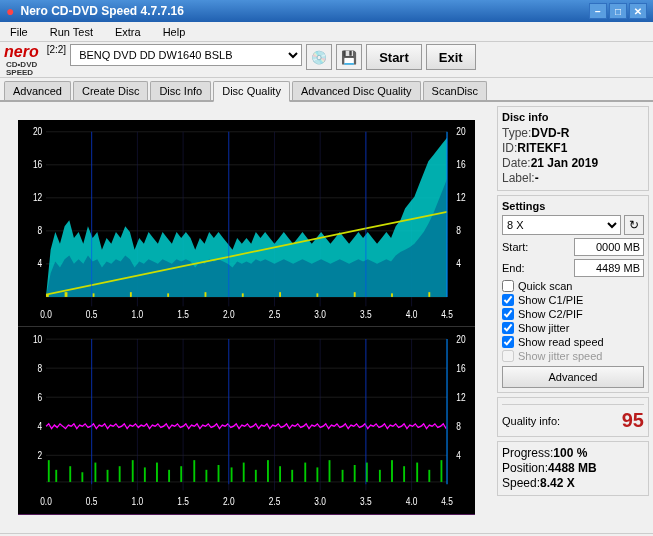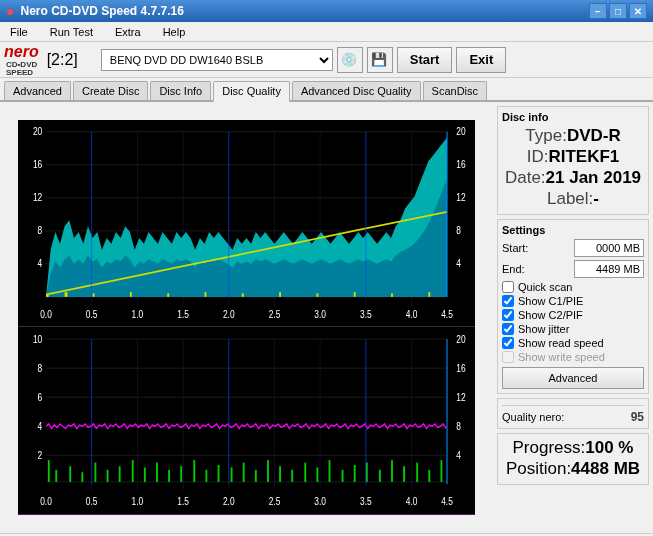--- a/index.html
+++ b/index.html
@@ -42,21 +42,20 @@
       padding: 2px 6px;
       cursor: pointer;
       font-size: 11px;
     }
 
     
     .toolbar {
       background: #f0f0f0;
       height: 36px;
       display: flex;
-      align-items: center;
       padding: 2px 4px;
       border-bottom: 1px solid #ccc;
       gap: 4px;
     }
     .logo-area {
       display: flex;
       align-items: center;
       margin-right: 4px;
     }
     .logo-nero {
@@ -171,23 +170,23 @@
       margin-bottom: 2px;
     }
     .section-title {
       font-weight: bold;
       font-size: 11px;
       margin-bottom: 3px;
       color: #000;
     }
     .info-row {
       display: flex;
-      justify-content: center;
+      justify-content: flex-start;
       margin-bottom: 1px;
-      font-size: 17px;
+      font-size: 12px;
     }
     .info-label { color: #444; }
     .info-value { font-weight: bold; color: #000; }
 
     .settings-row {
       display: flex;
       align-items: center;
       gap: 3px;
       margin-bottom: 3px;
     }
@@ -247,23 +246,23 @@
 
     .quality-score-row {
       display: flex;
       justify-content: space-between;
       align-items: center;
       border-top: 1px solid #ccc;
       padding-top: 4px;
       margin-top: 2px;
     }
     .quality-score-value {
-      font-size: 12px;
+      font-size: 20px;
       font-weight: bold;
-      color: #404040;
+      color: #b91c1c;
     }
 
     
     .stats-bar {
       background: #f0f0f0;
       border-top: 1px solid #ccc;
       padding: 3px 6px;
       display: flex;
       gap: 10px;
       font-size: 11px;
@@ -299,21 +298,21 @@
   <span class="menu-item">Help</span>
 </div>
 
 <div class="toolbar">
   <div class="logo-area">
     <div style="display:flex;flex-direction:column;align-items:flex-start;">
       <span class="logo-nero">nero</span>
       <span class="logo-cd">CD•DVD<br>SPEED</span>
     </div>
   </div>
-  <span style="font-size:16px;margin-right:19px;">[2:2]</span>
+  <span style="font-size:10px;margin-right:0;">[2:2]</span>
   <select class="drive-select">
     <option>BENQ DVD DD DW1640 BSLB</option>
   </select>
   <button class="toolbar-btn" title="Disc">💿</button>
   <button class="toolbar-btn" title="Save">💾</button>
   <button class="start-btn">Start</button>
   <button class="start-btn">Exit</button>
 </div>
 
 <div class="tabs">
@@ -503,20 +502,26 @@
         <span class="info-value">21 Jan 2019</span>
       </div>
       <div class="info-row">
         <span class="info-label">Label:</span>
         <span class="info-value">-</span>
       </div>
     </div>
 
     <div class="panel-section">
       <div class="section-title">Settings</div>
+      <div class="settings-row">
+        <select class="speed-select">
+          <option>8 X</option>
+        </select>
+        <button class="refresh-btn">↻</button>
+      </div>
       <div class="field-row">
         <span>Start:</span>
         <input class="mb-field" type="text" value="0000 MB" style="">
       </div>
       <div class="field-row">
         <span>End:</span>
         <input class="mb-field" type="text" value="4489 MB" style="">
       </div>
 
       <div class="checkbox-row">
@@ -534,42 +539,46 @@
       <div class="checkbox-row">
         <input type="checkbox" checked="" style="">
         <span>Show jitter</span>
       </div>
       <div class="checkbox-row">
         <input type="checkbox" checked="" style="">
         <span>Show read speed</span>
       </div>
       <div class="checkbox-row">
         <input type="checkbox" disabled="" style="">
-        <span style="color:#999;">Show write speed</span>
+        <span style="color:#999;">Show jitter speed</span>
       </div>
 
       <button class="advanced-btn">Advanced</button>
     </div>
 
     <div class="panel-section">
       <div class="quality-score-row">
-        <span>Quality nero:</span>
+        <span>Quality info:</span>
         <span class="quality-score-value">95</span>
       </div>
     </div>
 
     <div class="panel-section">
       <div class="info-row">
         <span>Progress:</span>
         <span style="font-weight:bold;">100 %</span>
       </div>
       <div class="info-row">
         <span>Position:</span>
         <span style="font-weight:bold;">4488 MB</span>
       </div>
+      <div class="info-row">
+        <span>Speed:</span>
+        <span style="font-weight:bold;">8.42 X</span>
+      </div>
     </div>
 
   </div>
 </div>
 
 <div class="stats-bar">
   
   
 
   

